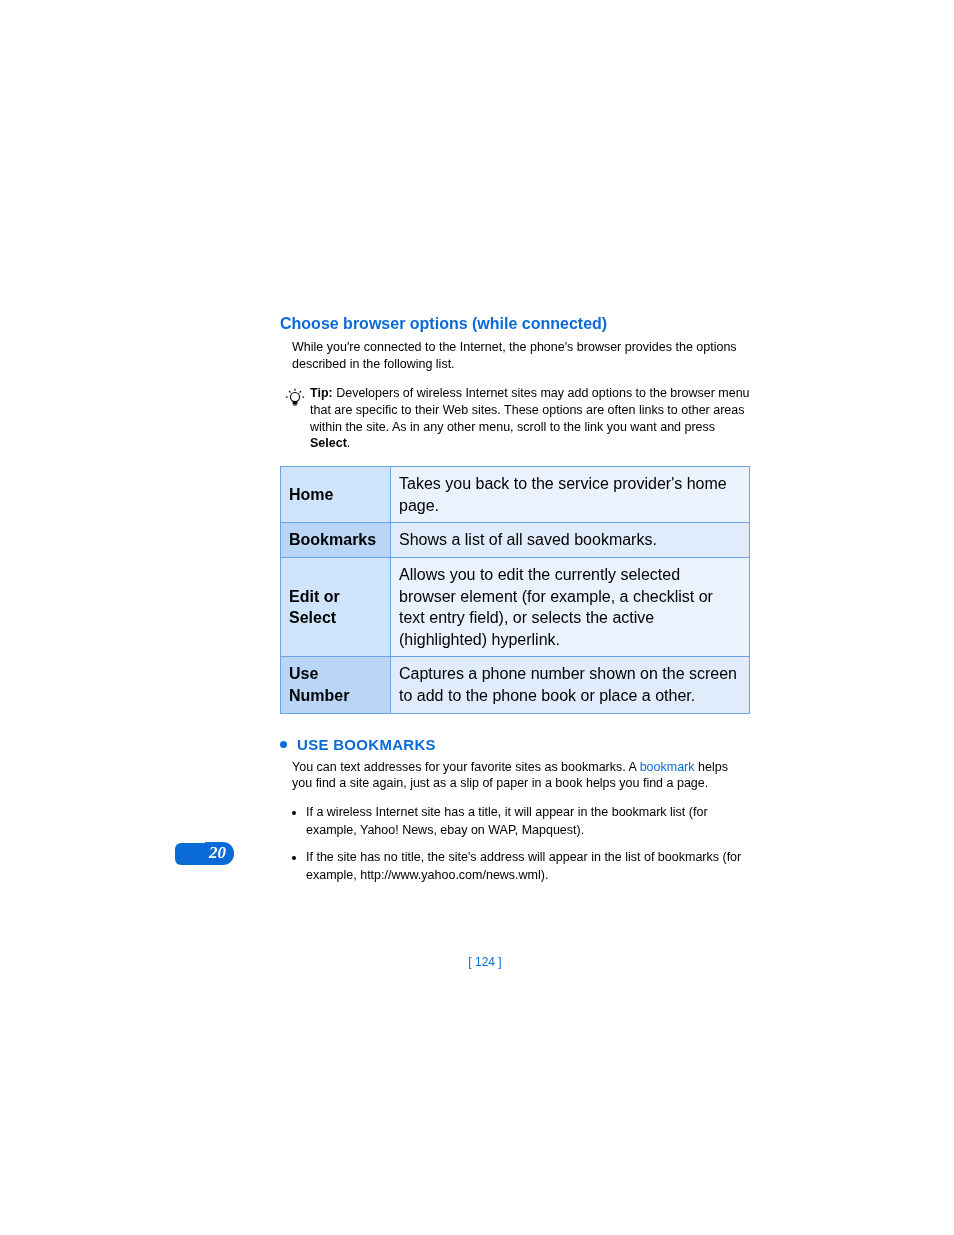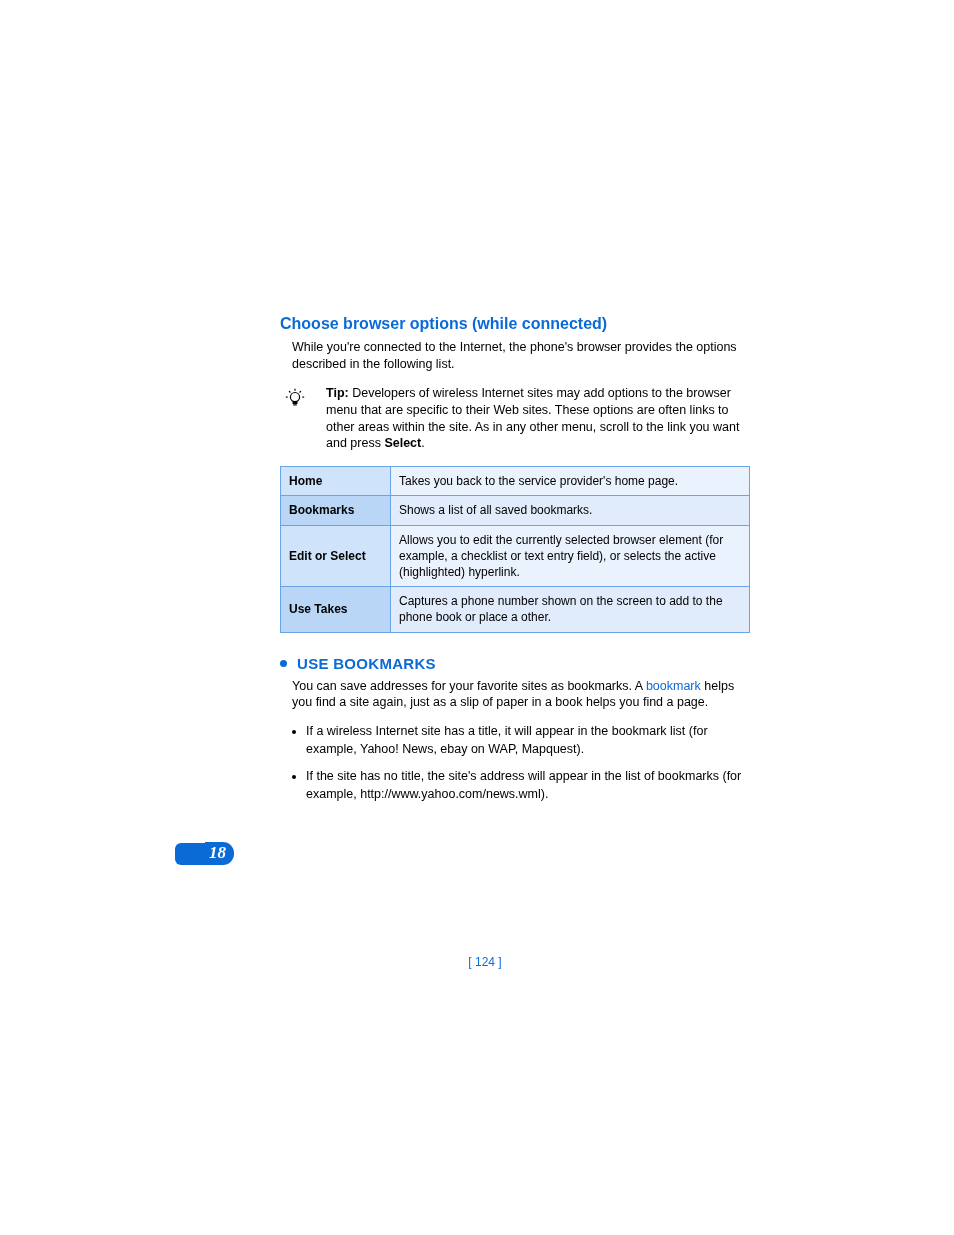--- a/index.html
+++ b/index.html
@@ -25,39 +25,39 @@
     margin: 0 0 6px 0;
     font-family: Verdana, Geneva, sans-serif;
   }
   p.intro {
     font-size: 12.5px;
     line-height: 1.35;
     margin: 0 0 12px 12px;
   }
   .tip-row {
     display: flex;
-    gap: 16px;
+    gap: 0;
     margin-bottom: 14px;
   }
   .tip-icon {
     flex: 0 0 30px;
     display: flex;
     align-items: flex-start;
     justify-content: center;
     padding-top: 2px;
   }
   .tip-icon svg { width: 22px; height: 22px; }
   .tip-text {
     font-size: 12.5px;
     line-height: 1.35;
   }
   table.opts {
     border-collapse: collapse;
     width: 100%;
-    font-size: 12px;
+    font-size: 16px;
   }
   table.opts td {
     border: 1px solid #6aa3e6;
     padding: 6px 8px;
     vertical-align: middle;
     line-height: 1.35;
   }
   table.opts tr:nth-child(odd) td:first-child  { background: #cfe3fa; }
   table.opts tr:nth-child(odd) td:last-child   { background: #eaf2fd; }
   table.opts tr:nth-child(even) td:first-child { background: #b9d6f7; }
@@ -111,21 +111,21 @@
     text-align: center;
     color: #0b6bd6;
     font-size: 12px;
   }
 </style>
 </head>
 <body>
 
 <div class="side-tab">
   <div class="bar"></div>
-  <div class="num">18</div>
+  <div class="num">20</div>
 </div>
 
 <div class="page">
 
   <h2 class="sect">Choose browser options (while connected)</h2>
   <p class="intro">While you're connected to the Internet, the phone's browser provides the options described in the following list.</p>
 
   <div class="tip-row">
     <div class="tip-icon">
       <svg viewBox="0 0 24 24" fill="none" stroke="#000" stroke-width="1.3">
@@ -152,33 +152,33 @@
         </tr>
         <tr>
           <td>Bookmarks</td>
           <td>Shows a list of all saved bookmarks.</td>
         </tr>
         <tr>
           <td>Edit or Select</td>
           <td>Allows you to edit the currently selected browser element (for example, a checklist or text entry field), or selects the active (highlighted) hyperlink.</td>
         </tr>
         <tr>
-          <td>Use Takes</td>
+          <td>Use Number</td>
           <td>Captures a phone number shown on the screen to add to the phone book or place a other.</td>
         </tr>
       </tbody>
   </table>
 
   <div class="bullet-heading">
     <span class="dot"></span>
     <span>USE BOOKMARKS</span>
   </div>
 
   <p class="intro">
-    <span>You can save addresses for your favorite sites as bookmarks. A </span><span class="term">bookmark</span><span> helps you find a site again, just as a slip of paper in a book helps you find a page.</span>
+    <span>You can text addresses for your favorite sites as bookmarks. A </span><span class="term">bookmark</span><span> helps you find a site again, just as a slip of paper in a book helps you find a page.</span>
   </p>
 
   <ul class="body-list" id="bm-bullets">
       <li>If a wireless Internet site has a title, it will appear in the bookmark list (for example, Yahoo! News, ebay on WAP, Mapquest).</li>
       <li>If the site has no title, the site's address will appear in the list of bookmarks (for example, http://www.yahoo.com/news.wml).</li>
     </ul>
 
 </div>
 
 <div class="page-num">[ 124 ]</div>

